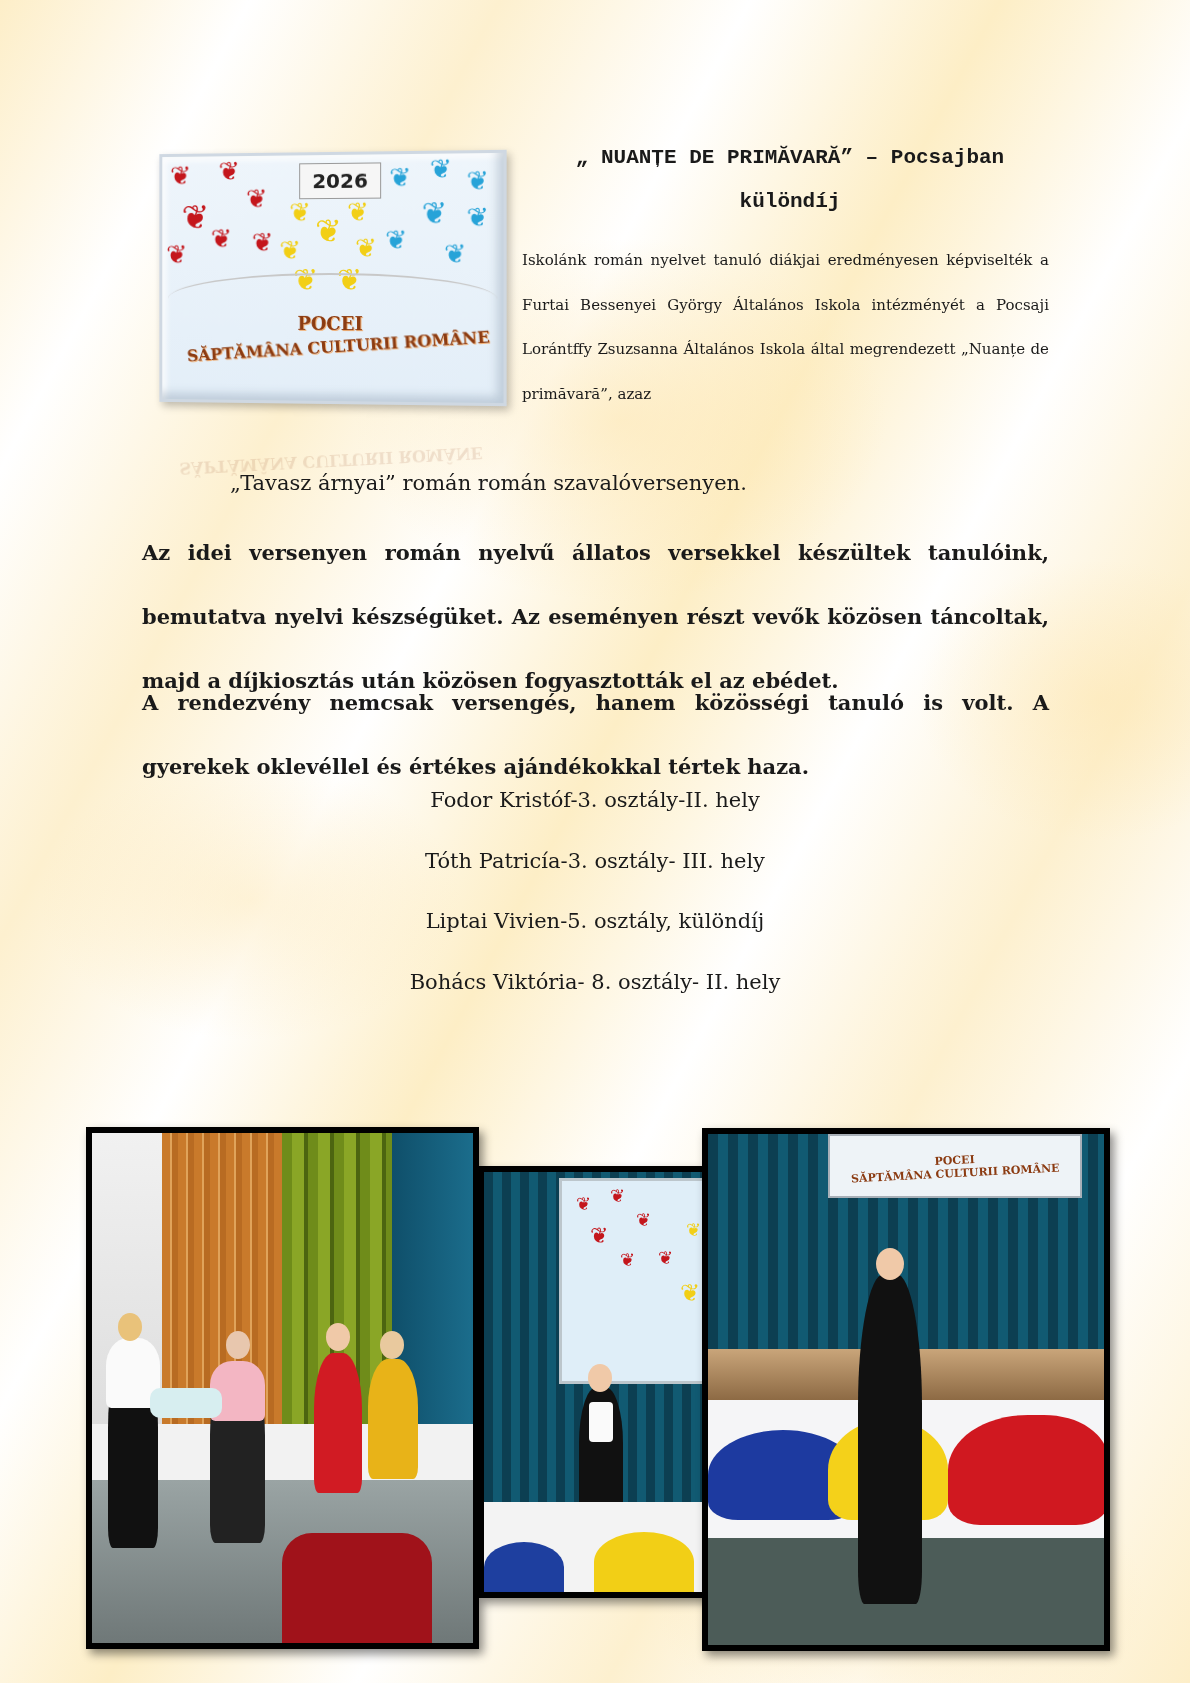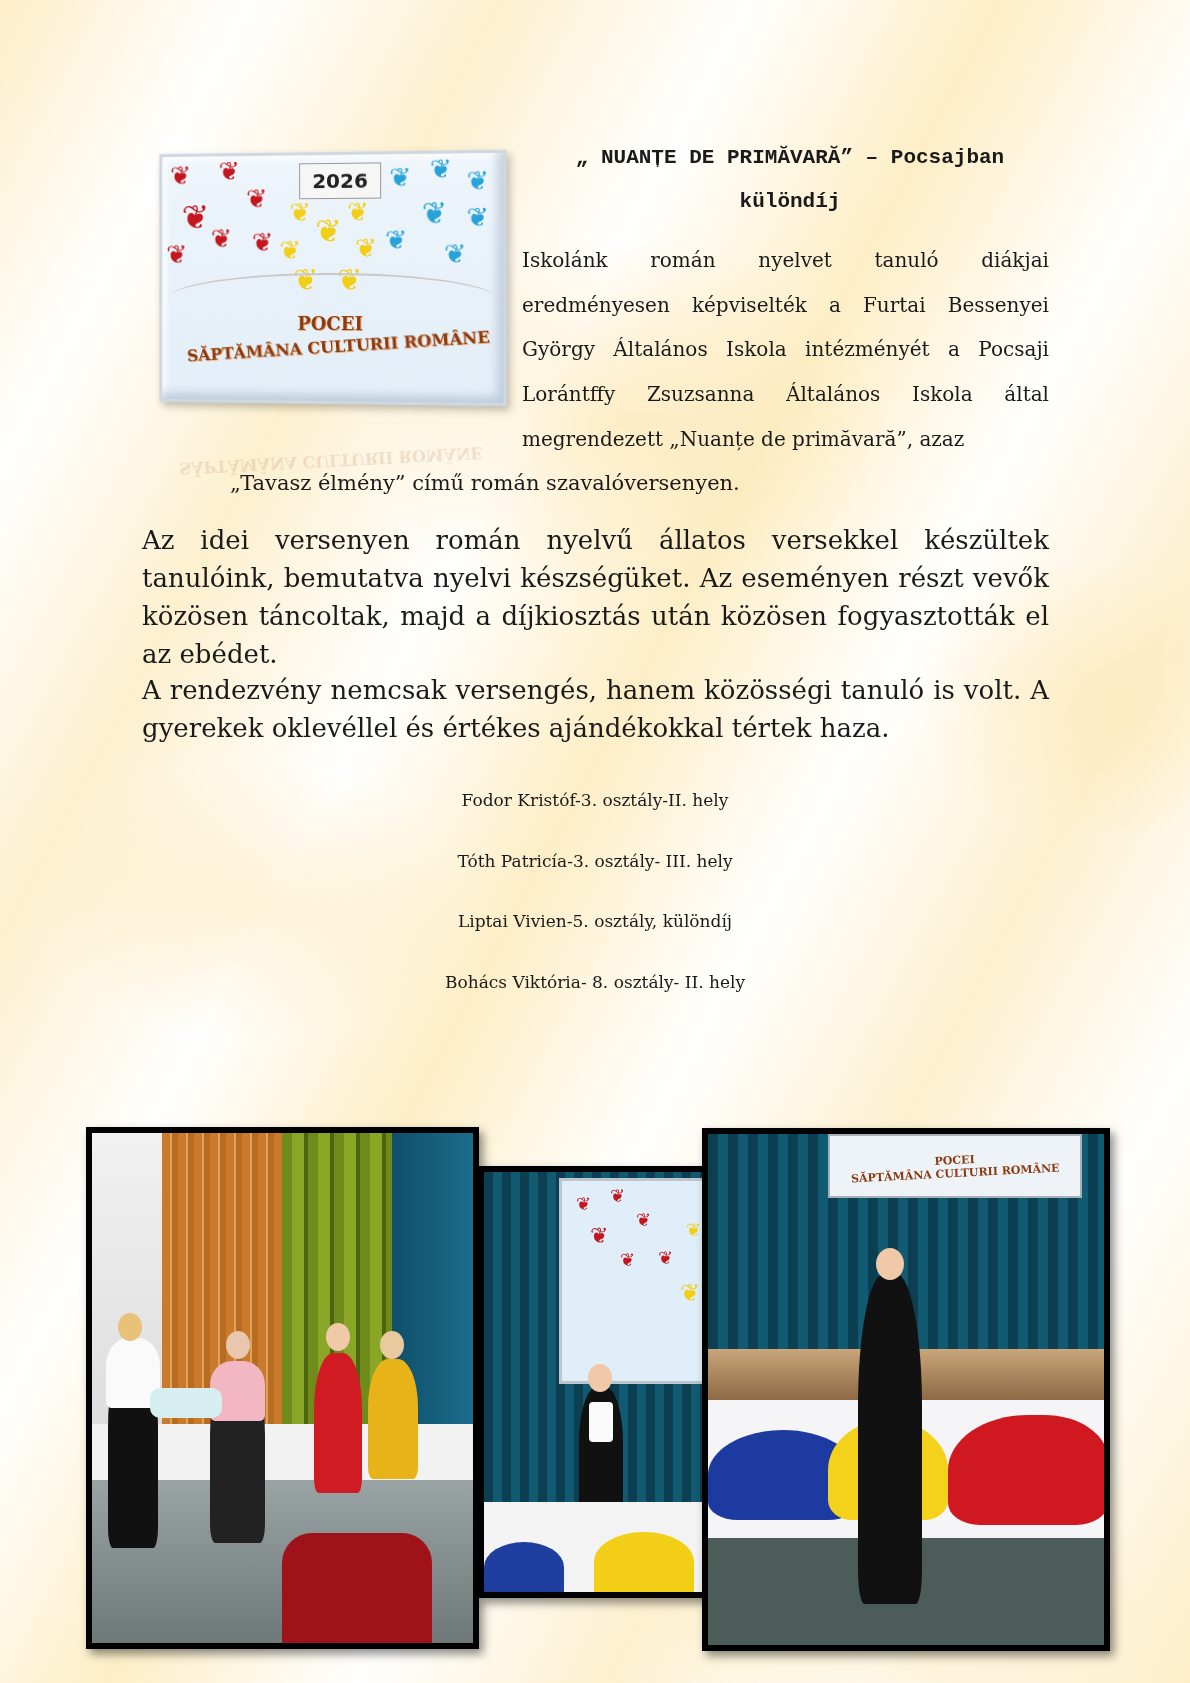--- a/index.html
+++ b/index.html
@@ -61,38 +61,38 @@
 
   
   .title {
     position: absolute; left: 520px; top: 136px; width: 540px; text-align: center;
     font-weight: bold; font-size: 21px; line-height: 44px; margin: 0;
     font-family: Liberation Mono, monospace;
   }
 
   .intro {
     position: absolute; left: 522px; top: 238px; width: 527px;
-    font-size: 20px; line-height: 44.7px; text-align: justify; margin: 0;
+    font-size: 15px; line-height: 44.7px; text-align: justify; margin: 0;
   }
   .intro-last {
     position: absolute; left: 230px; top: 461px; width: 820px;
     font-size: 21px; line-height: 44px; margin: 0;
   }
   .para {
     position: absolute; left: 142px; width: 907px;
-    font-size: 26px; line-height: 38px; text-align: justify; margin: 0;
+    font-size: 21px; line-height: 64px; text-align: justify; margin: 0; font-weight: bold;
   }
   .para.p1 { top: 521px; }
   .para.p2 { top: 671px; }
 
   .winners {
     position: absolute; left: 0; width: 1190px; top: 775px; margin: 0; padding: 0; list-style: none;
   }
   .winners li {
-    text-align: center; font-size: 17px; height: 60.6px; line-height: 50px;
+    text-align: center; font-size: 21px; height: 60.6px; line-height: 50px;
   }
 
   
   .photo {
     position: absolute; background: #000; padding: 6px; box-sizing: border-box;
     box-shadow: 4px 5px 9px rgba(0,0,0,0.45);
   }
   .photo .scene { width: 100%; height: 100%; position: relative; overflow: hidden; }
 
   .photo.left { left: 86px; top: 1127px; width: 393px; height: 522px; z-index: 1; }
@@ -163,21 +163,21 @@
   <div class="logo-caption">SĂPTĂMÂNA CULTURII ROMÂNE</div>
 </div>
 <div class="logo-reflection">SĂPTĂMÂNA CULTURII ROMÂNE</div>
 
 <h1 class="title">
   <span>„ NUANȚE DE PRIMĂVARĂ” – Pocsajban</span><br>
   <span>különdíj</span>
 </h1>
 
 <p class="intro">Iskolánk román nyelvet tanuló diákjai eredményesen képviselték a Furtai Bessenyei György Általános Iskola intézményét a Pocsaji Lorántffy Zsuzsanna Általános Iskola által megrendezett „Nuanțe de primăvară”, azaz</p>
-<p class="intro-last">„Tavasz élmény” című román szavalóversenyen.</p>
+<p class="intro-last">„Tavasz árnyai” román román szavalóversenyen.</p>
 
 <p class="para p1">Az idei versenyen román nyelvű állatos versekkel készültek tanulóink, bemutatva nyelvi készségüket. Az eseményen részt vevők közösen táncoltak, majd a díjkiosztás után közösen fogyasztották el az ebédet.</p>
 <p class="para p2">A rendezvény nemcsak versengés, hanem közösségi tanuló is volt. A gyerekek oklevéllel és értékes ajándékokkal tértek haza.</p>
 
 <ul class="winners">
   <li>Fodor Kristóf-3. osztály-II. hely</li>
   <li>Tóth Patricía-3. osztály- III. hely</li>
   <li>Liptai Vivien-5. osztály, különdíj</li>
   <li>Bohács Viktória- 8. osztály- II. hely</li>
 </ul>

